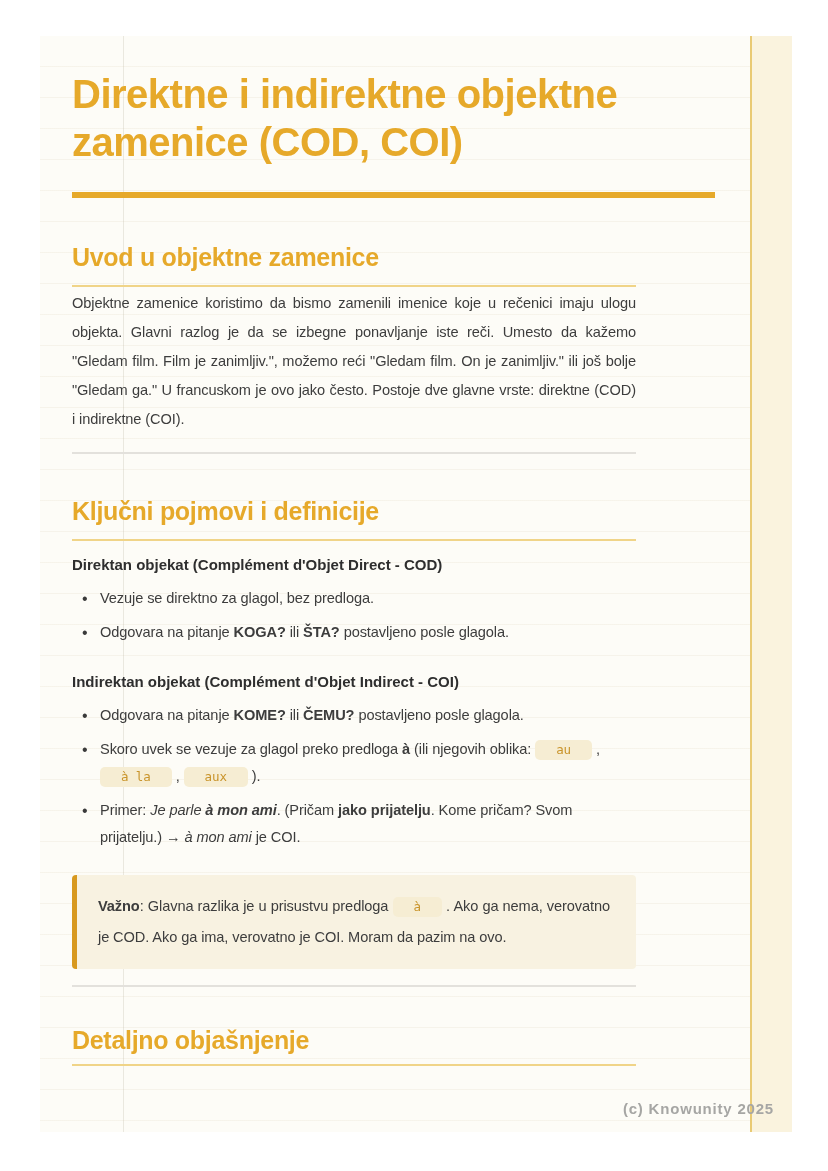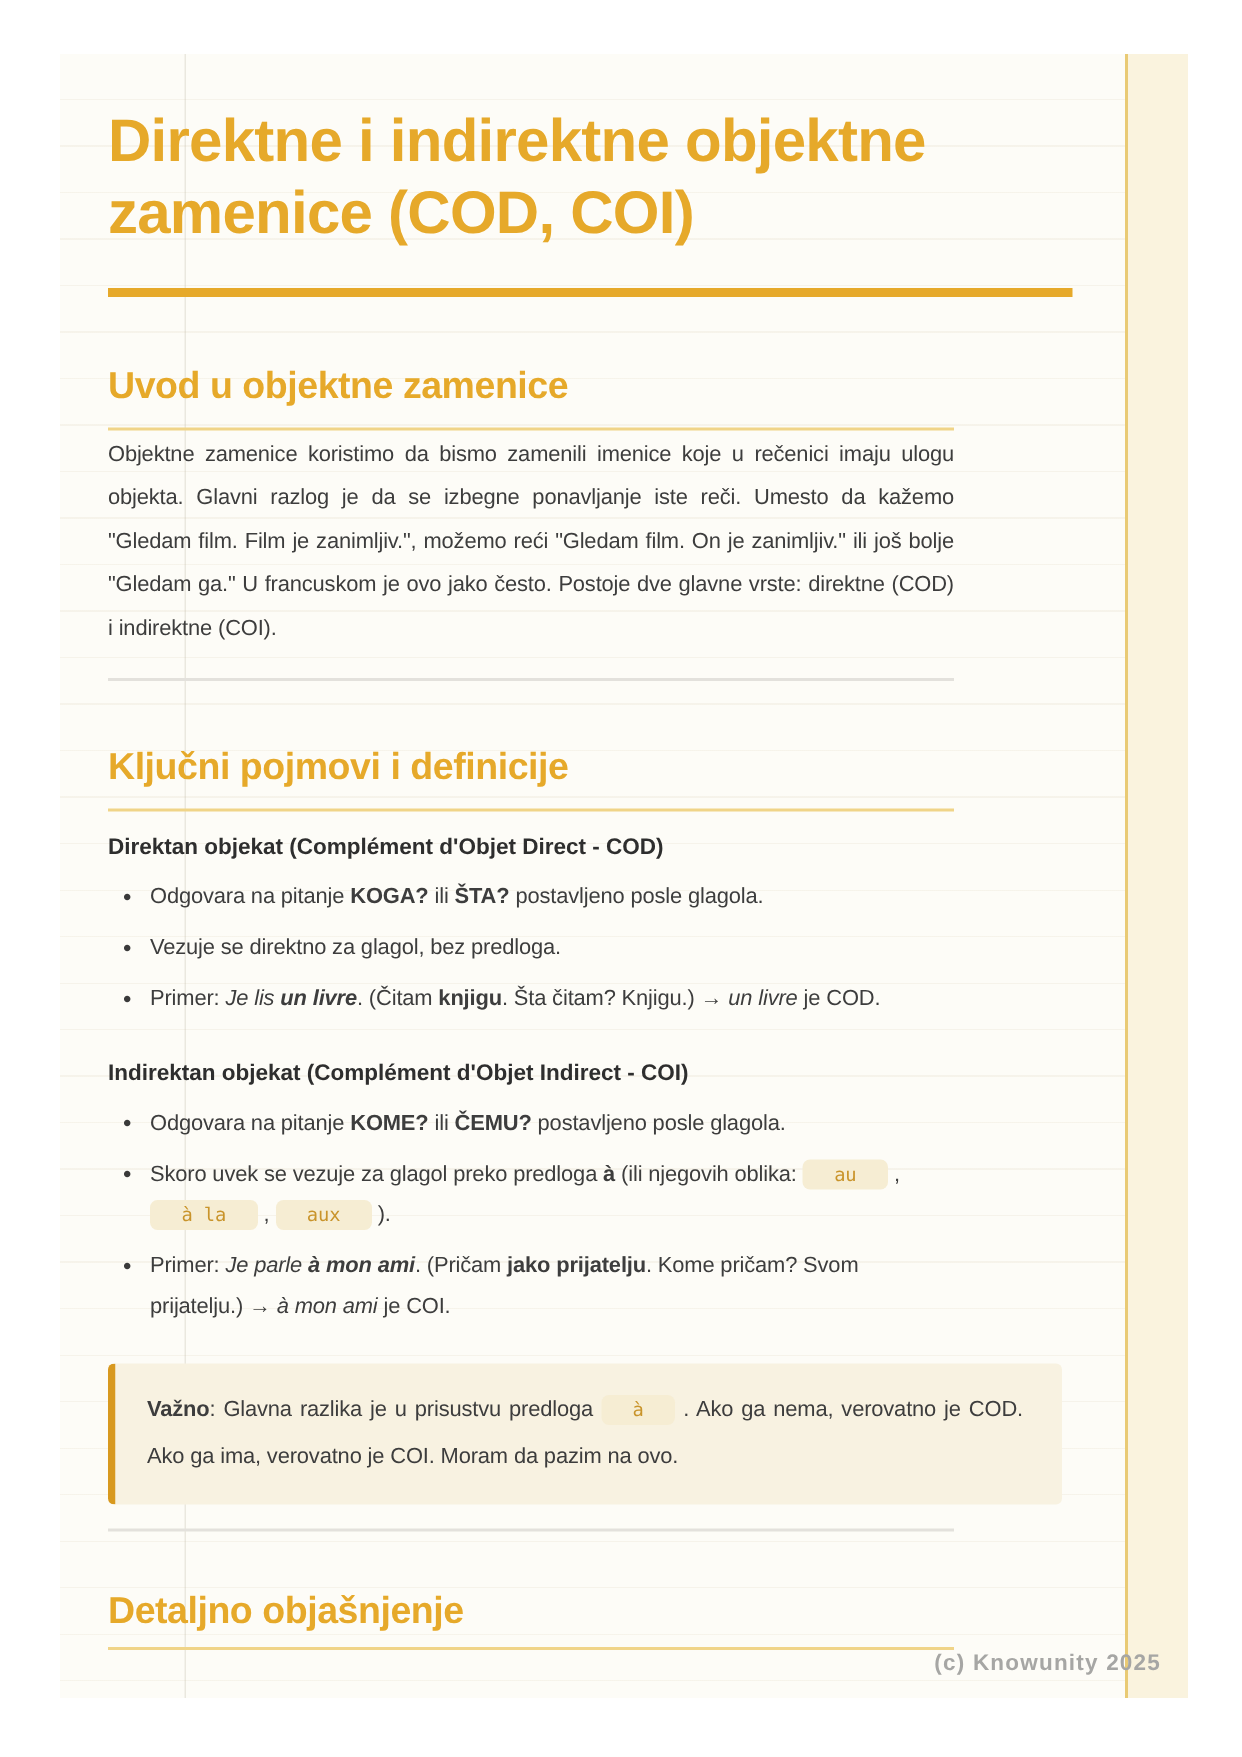--- a/index.html
+++ b/index.html
@@ -131,21 +131,21 @@
     background:var(--chip-bg);
     color:var(--chip-text);
     padding:2px 21px 3px;
     border-radius:5px;
     display:inline-block;
     line-height:15px;
   }
 
   .callout{
     margin-top:24px;
-    width:636px;
+    width:564px;
     box-sizing:border-box;
     background:var(--callout-bg);
     border-left:5px solid var(--callout-border);
     border-radius:4px;
     padding:16px 26px 16px 21px;
   }
   .callout-text{
     font-size:14.6px;line-height:31px;
     letter-spacing:-0.1px;
     text-align:justify;
@@ -181,23 +181,22 @@
     </section>
 
     <div class="divider"></div>
 
     <section class="sec">
       <h2 class="sec-heading">Ključni pojmovi i definicije</h2>
       <div class="h-underline"></div>
 
       <h3 class="sub-heading">Direktan objekat (Complément d'Objet Direct - COD)</h3>
       <ul class="bullets">
+          <li><span class="seg-t">Vezuje se direktno za glagol, bez predloga.</span></li>
           <li><span class="seg-t">Odgovara na pitanje </span><span class="seg-b">KOGA?</span><span class="seg-t"> ili </span><span class="seg-b">ŠTA?</span><span class="seg-t"> postavljeno posle glagola.</span></li>
-          <li><span class="seg-t">Vezuje se direktno za glagol, bez predloga.</span></li>
-          <li><span class="seg-t">Primer: </span><span class="seg-i">Je lis </span><span class="seg-bi">un livre</span><span class="seg-t">. (Čitam </span><span class="seg-b">knjigu</span><span class="seg-t">. Šta čitam? Knjigu.) → </span><span class="seg-i">un livre</span><span class="seg-t"> je COD.</span></li>
         </ul>
 
       <h3 class="sub-heading after-list">Indirektan objekat (Complément d'Objet Indirect - COI)</h3>
       <ul class="bullets">
           <li><span class="seg-t">Odgovara na pitanje </span><span class="seg-b">KOME?</span><span class="seg-t"> ili </span><span class="seg-b">ČEMU?</span><span class="seg-t"> postavljeno posle glagola.</span></li>
           <li><span class="seg-t">Skoro uvek se vezuje za glagol preko predloga </span><span class="seg-b">à</span><span class="seg-t"> (ili njegovih oblika: </span><span class="seg-c">au</span><span class="seg-t"> , </span><span class="seg-c">à la</span><span class="seg-t"> , </span><span class="seg-c">aux</span><span class="seg-t"> ).</span></li>
           <li><span class="seg-t">Primer: </span><span class="seg-i">Je parle </span><span class="seg-bi">à mon ami</span><span class="seg-t">. (Pričam </span><span class="seg-b">jako prijatelju</span><span class="seg-t">. Kome pričam? Svom prijatelju.) → </span><span class="seg-i">à mon ami</span><span class="seg-t"> je COI.</span></li>
         </ul>
 
       <div class="callout">

